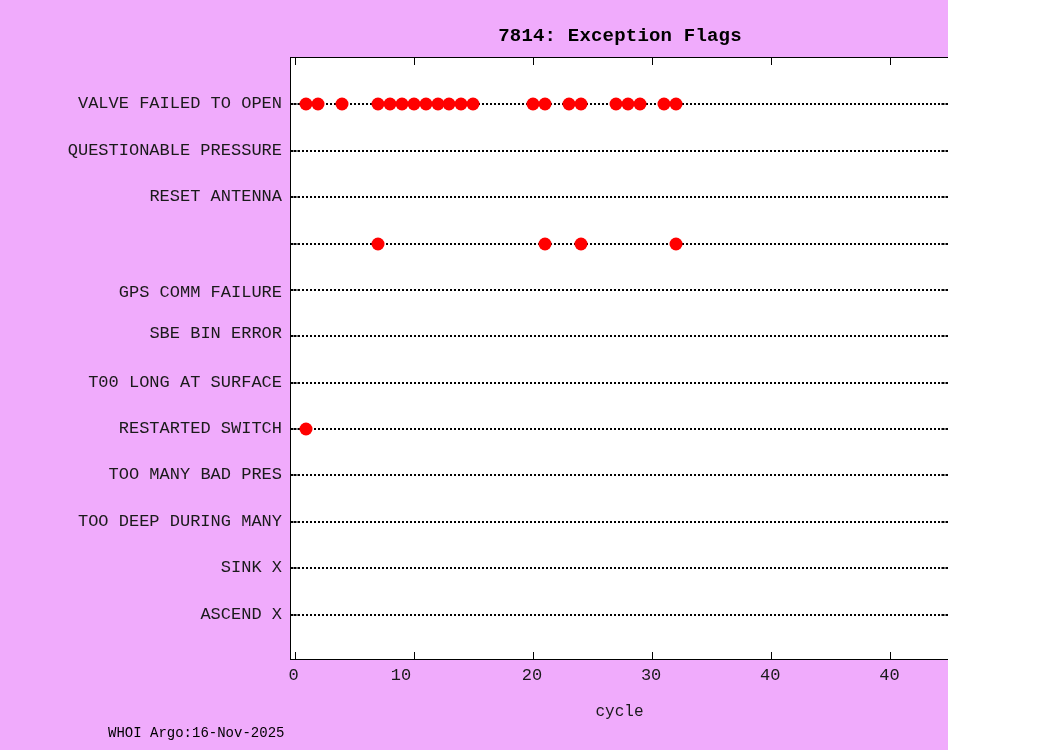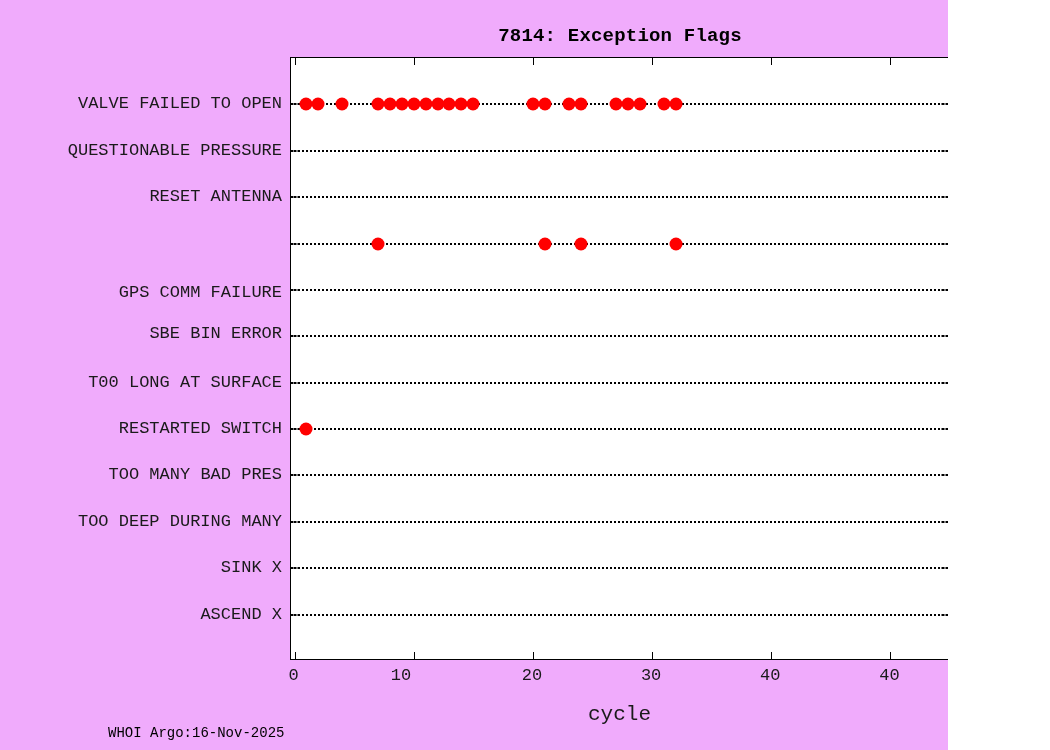--- a/index.html
+++ b/index.html
@@ -125,21 +125,21 @@
     color: #1a1a1a;
     transform: translateX(-50%);
     white-space: nowrap;
   }
   #xaxis-title {
     position: absolute;
     left: 290px;
     top: 703px;
     width: 659px;
     text-align: center;
-    font-size: 21px;
+    font-size: 16px;
     color: #1a1a1a;
   }
 
   
   #footer-note {
     position: absolute;
     left: 108px;
     top: 725px;
     font-size: 14px;
     color: #000000;

